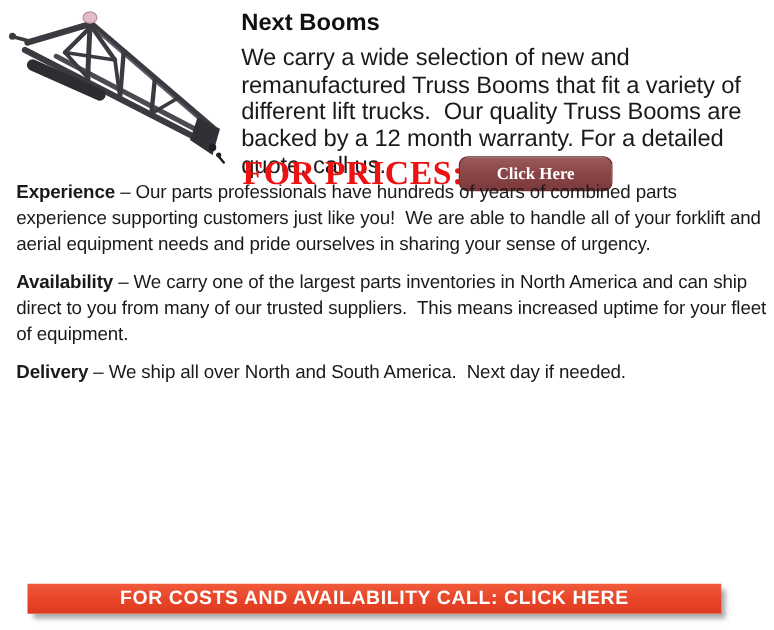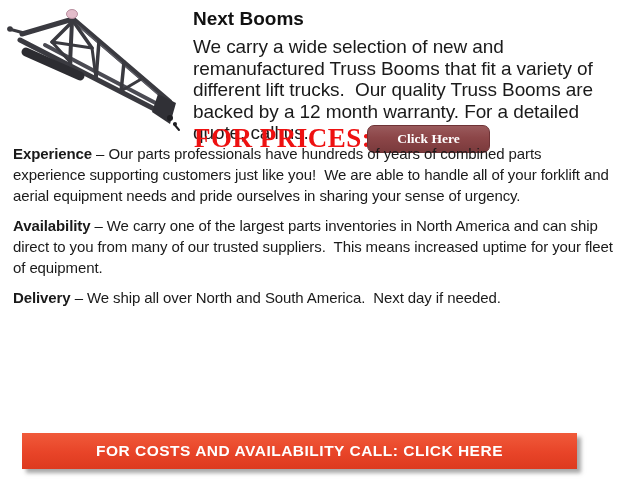--- a/index.html
+++ b/index.html
@@ -33,21 +33,21 @@
     display:flex;align-items:center;justify-content:center;
     cursor:pointer;box-sizing:border-box;
   }
   .sections{position:absolute;left:13px;top:143px;width:601px;}
   .sections p{
     margin:0 0 9px 0;font-size:15px;line-height:21px;letter-spacing:-0.1px;
     white-space:pre-wrap;
   }
   .sections p b{font-weight:700;}
   .footer-banner{
-    position:absolute;left:22px;top:433px;width:555px;height:36px;
+    position:absolute;left:22px;top:467px;width:555px;height:24px;
     background:linear-gradient(180deg,var(--banner-top,#f05a3a) 0%,#e84428 55%,var(--banner-bottom,#dd3a1f) 100%);
     box-shadow:4px 4px 4px rgba(120,120,120,0.65);
     display:flex;align-items:center;justify-content:center;
     color:#ffffff;font-size:15.5px;font-weight:700;letter-spacing:0.5px;
     cursor:pointer;
   }
 </style>
 </head>
 <body>
 

